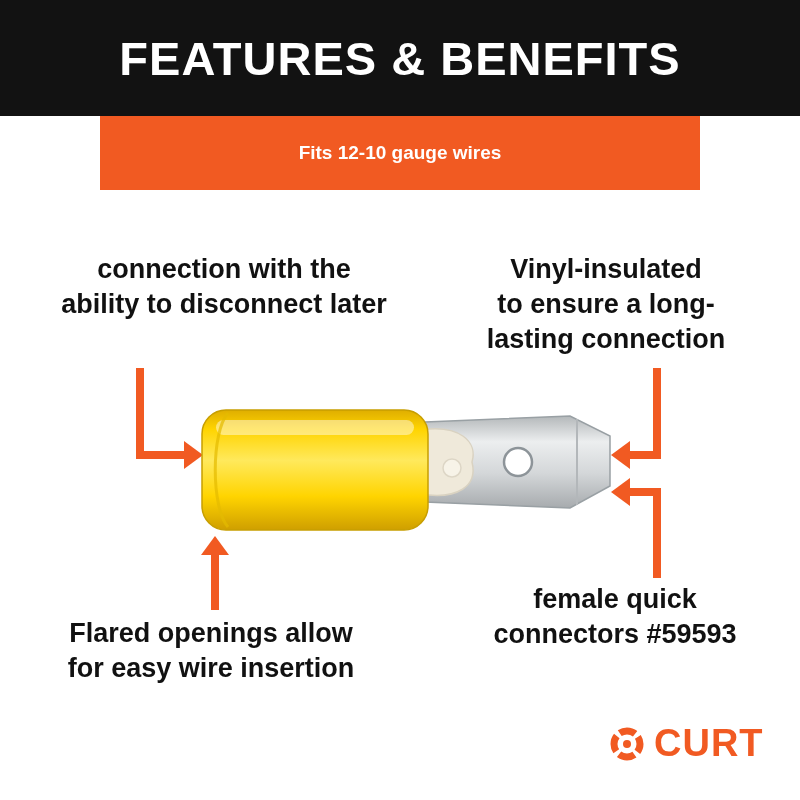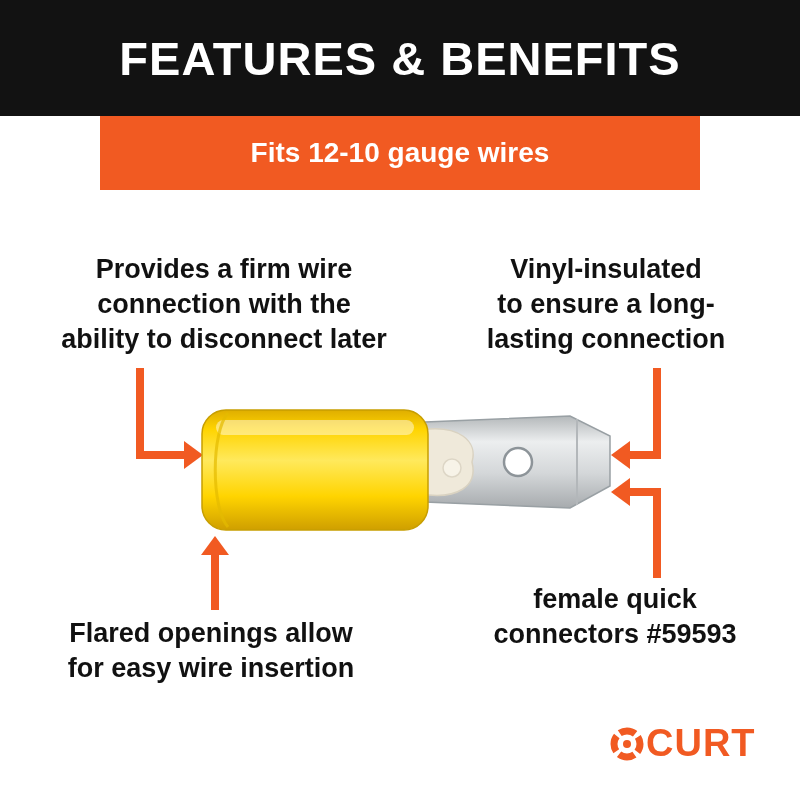--- a/index.html
+++ b/index.html
@@ -34,21 +34,21 @@
   }
   .sub-banner {
     position: absolute;
     top: 116px; left: 100px;
     width: 600px; height: 74px;
     background: #F15A22;
     display: flex; align-items: center; justify-content: center;
   }
   .sub-banner-text {
     color: #ffffff;
-    font-size: 28px;
+    font-size: 19px;
     font-weight: 700;
   }
 
   
   .callout {
     position: absolute;
     text-align: center;
     color: #111111;
     font-weight: 700;
     font-size: 27px;
@@ -89,20 +89,21 @@
     position: absolute;
     left: 180px; top: 390px;
     width: 460px; height: 160px;
   }
 
   
   .logo {
     position: absolute;
     left: 608px; top: 722px;
     display: flex; align-items: center;
+    gap: 8px;
   }
   .logo-text {
     color: #F15A22;
     font-size: 38px;
     font-weight: 900;
     letter-spacing: 1px;
   }
 </style>
 </head>
 <body>
@@ -111,21 +112,20 @@
 
   <div class="header-bar">
     <div class="header-title">FEATURES &amp; BENEFITS</div>
   </div>
 
   <div class="sub-banner">
     <div class="sub-banner-text">Fits 12-10 gauge wires</div>
   </div>
 
   <div class="callout callout-firm">
-    <div>Provides a firm wire</div>
     <div>connection with the</div>
     <div>ability to disconnect later</div>
   </div>
 
   <div class="callout callout-vinyl">
     <div>Vinyl-insulated</div>
     <div>to ensure a long-</div>
     <div>lasting connection</div>
   </div>
 

